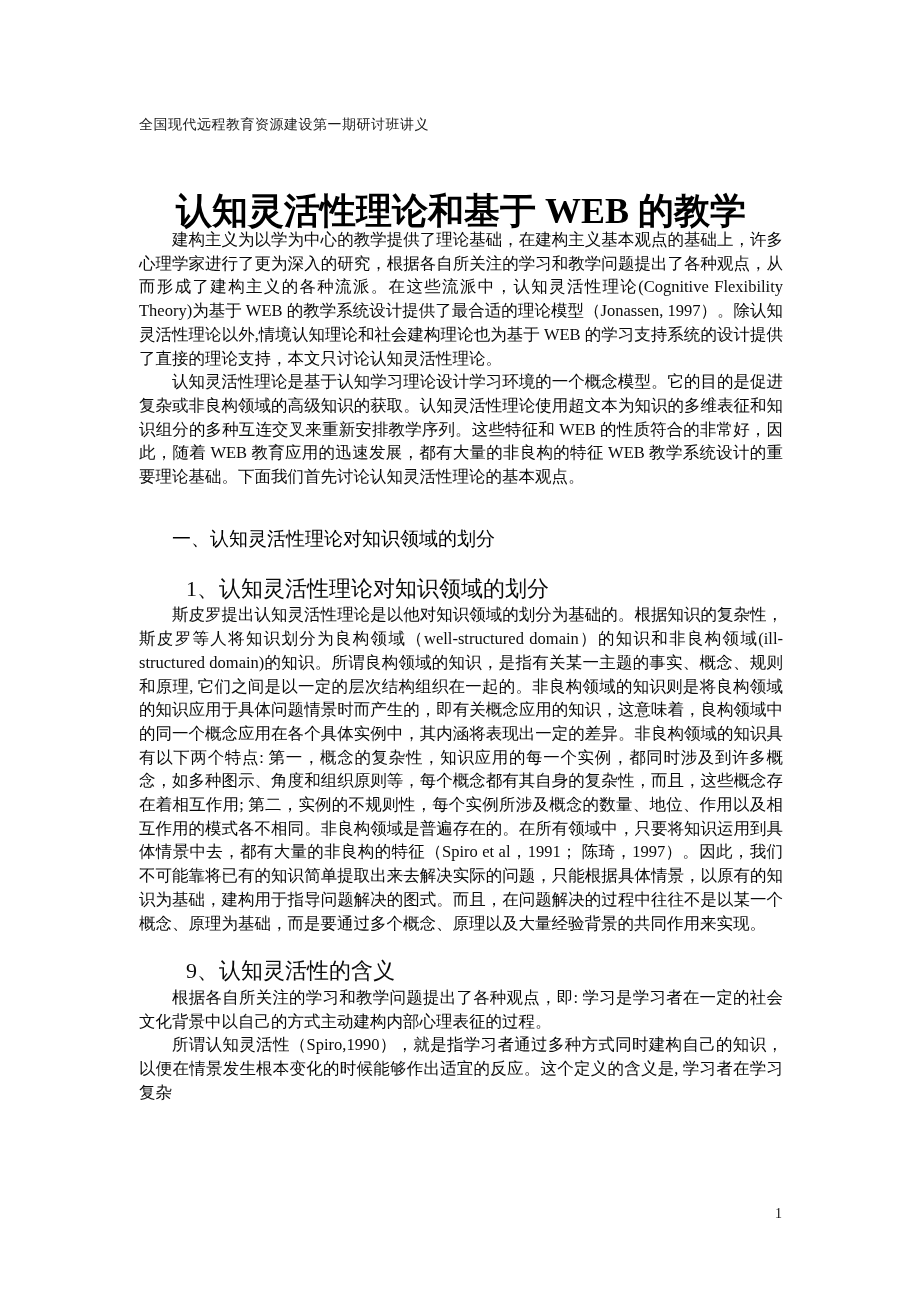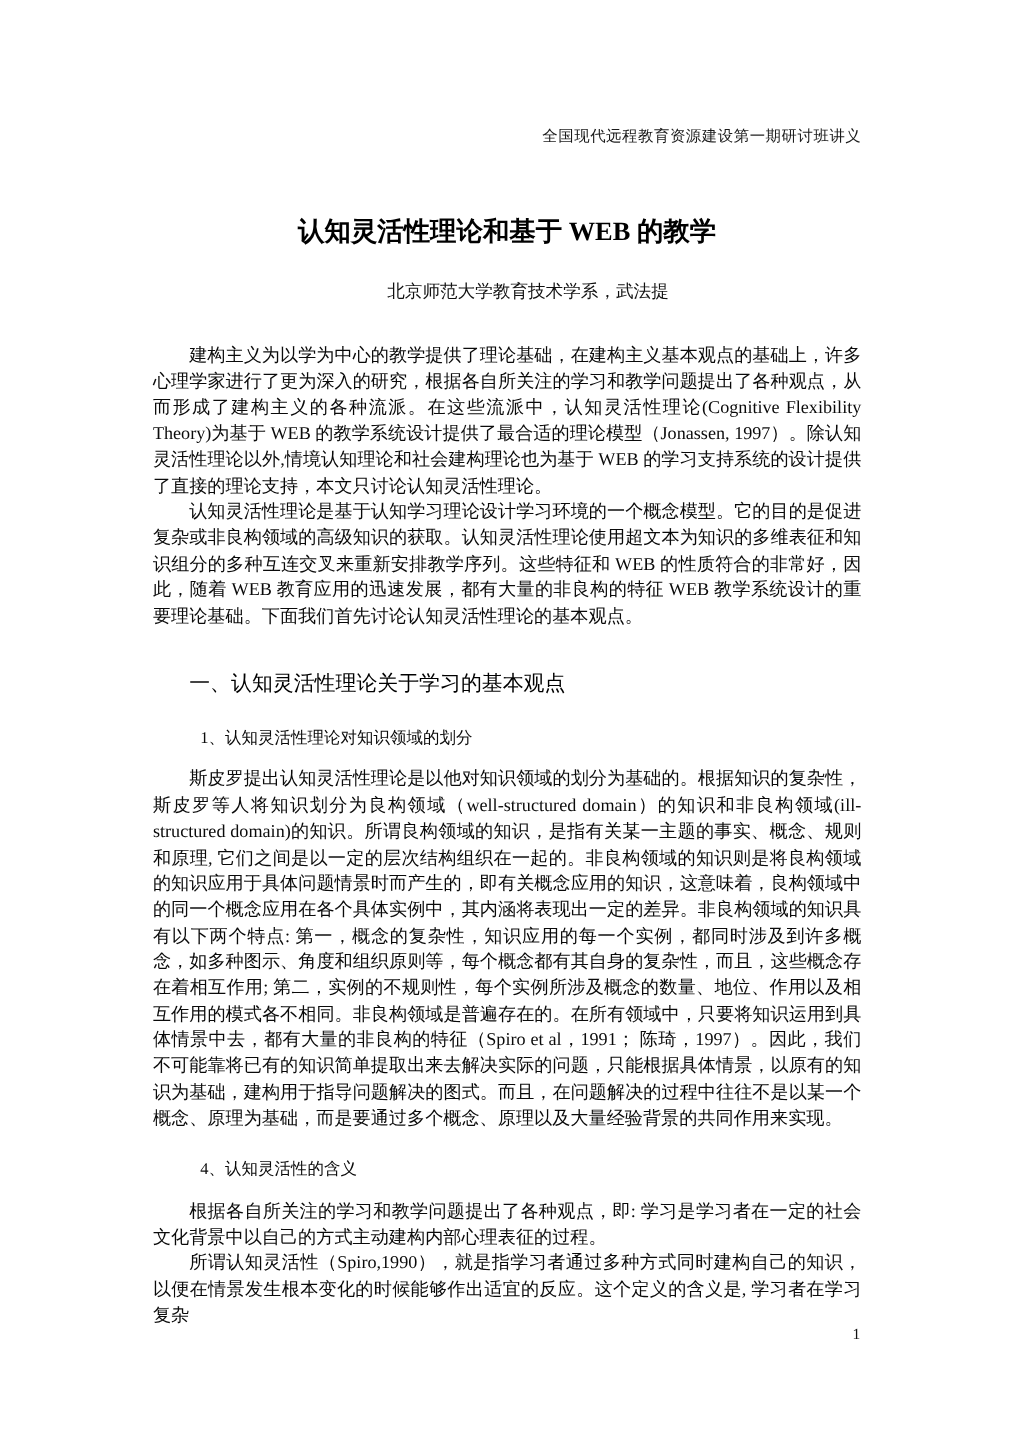--- a/index.html
+++ b/index.html
@@ -22,25 +22,24 @@
     left: 139px;
     top: 117px;
     width: 644px;
   }
   .doc-header {
     margin: 0;
     font-size: 14px;
     line-height: 16px;
     letter-spacing: 0.5px;
     color: #1a1a1a;
-    text-align: right;
   }
   .doc-title {
     margin: 61px 0 0 0;
-    font-size: 24px;
+    font-size: 36px;
     line-height: 34px;
     font-weight: 700;
     text-align: center;
     color: #000000;
   }
   .doc-author {
     position: relative;
     left: 19px;
     margin: 27px 0 34px 0;
     font-size: 16px;
@@ -59,22 +58,22 @@
   }
   .section-heading {
     margin: 38px 0 26px 0;
     padding-left: 33px;
     font-size: 19px;
     line-height: 24px;
     font-weight: 400;
     color: #000000;
   }
   .subsection-heading {
-    margin: 13px;
-    font-size: 15px;
+    margin: 3px;
+    font-size: 22px;
     line-height: 23.7px;
     text-indent: 2em;
     color: #0a0a0a;
   }
   .mt-blank {
     margin-top: 24px;
   }
   .page-number {
     position: absolute;
     left: 775px;
@@ -87,34 +86,33 @@
 </head>
 <body>
 
 <div class="page">
   <div class="content">
 
     <div class="doc-header">全国现代远程教育资源建设第一期研讨班讲义</div>
 
     <h1 class="doc-title">认知灵活性理论和基于 WEB 的教学</h1>
 
-    <div class="doc-author">北京师范大学教育技术学系，武法提</div>
 
     <p class="body-para">建构主义为以学为中心的教学提供了理论基础，在建构主义基本观点的基础上，许多心理学家进行了更为深入的研究，根据各自所关注的学习和教学问题提出了各种观点，从而形成了建构主义的各种流派。在这些流派中，认知灵活性理论(Cognitive Flexibility Theory)为基于 WEB 的教学系统设计提供了最合适的理论模型（Jonassen, 1997）。除认知灵活性理论以外,情境认知理论和社会建构理论也为基于 WEB 的学习支持系统的设计提供了直接的理论支持，本文只讨论认知灵活性理论。</p>
 
     <p class="body-para">认知灵活性理论是基于认知学习理论设计学习环境的一个概念模型。它的目的是促进复杂或非良构领域的高级知识的获取。认知灵活性理论使用超文本为知识的多维表征和知识组分的多种互连交叉来重新安排教学序列。这些特征和 WEB 的性质符合的非常好，因此，随着 WEB 教育应用的迅速发展，都有大量的非良构的特征 WEB 教学系统设计的重要理论基础。下面我们首先讨论认知灵活性理论的基本观点。</p>
 
-    <h2 class="section-heading">一、认知灵活性理论关于学习的基本观点</h2>
+    <h2 class="section-heading">一、认知灵活性理论对知识领域的划分</h2>
 
     <div class="subsection-heading">1、认知灵活性理论对知识领域的划分</div>
 
     <p class="body-para">斯皮罗提出认知灵活性理论是以他对知识领域的划分为基础的。根据知识的复杂性，斯皮罗等人将知识划分为良构领域（well-structured domain）的知识和非良构领域(ill-structured domain)的知识。所谓良构领域的知识，是指有关某一主题的事实、概念、规则和原理, 它们之间是以一定的层次结构组织在一起的。非良构领域的知识则是将良构领域的知识应用于具体问题情景时而产生的，即有关概念应用的知识，这意味着，良构领域中的同一个概念应用在各个具体实例中，其内涵将表现出一定的差异。非良构领域的知识具有以下两个特点: 第一，概念的复杂性，知识应用的每一个实例，都同时涉及到许多概念，如多种图示、角度和组织原则等，每个概念都有其自身的复杂性，而且，这些概念存在着相互作用; 第二，实例的不规则性，每个实例所涉及概念的数量、地位、作用以及相互作用的模式各不相同。非良构领域是普遍存在的。在所有领域中，只要将知识运用到具体情景中去，都有大量的非良构的特征（Spiro et al，1991； 陈琦，1997）。因此，我们不可能靠将已有的知识简单提取出来去解决实际的问题，只能根据具体情景，以原有的知识为基础，建构用于指导问题解决的图式。而且，在问题解决的过程中往往不是以某一个概念、原理为基础，而是要通过多个概念、原理以及大量经验背景的共同作用来实现。</p>
 
 
-    <div class="subsection-heading mt-blank">4、认知灵活性的含义</div>
+    <div class="subsection-heading mt-blank">9、认知灵活性的含义</div>
 
     <p class="body-para">根据各自所关注的学习和教学问题提出了各种观点，即: 学习是学习者在一定的社会文化背景中以自己的方式主动建构内部心理表征的过程。</p>
 
     <p class="body-para">所谓认知灵活性（Spiro,1990），就是指学习者通过多种方式同时建构自己的知识，以便在情景发生根本变化的时候能够作出适宜的反应。这个定义的含义是, 学习者在学习复杂</p>
 
   </div>
 
   <div class="page-number">1</div>
 </div>
 

